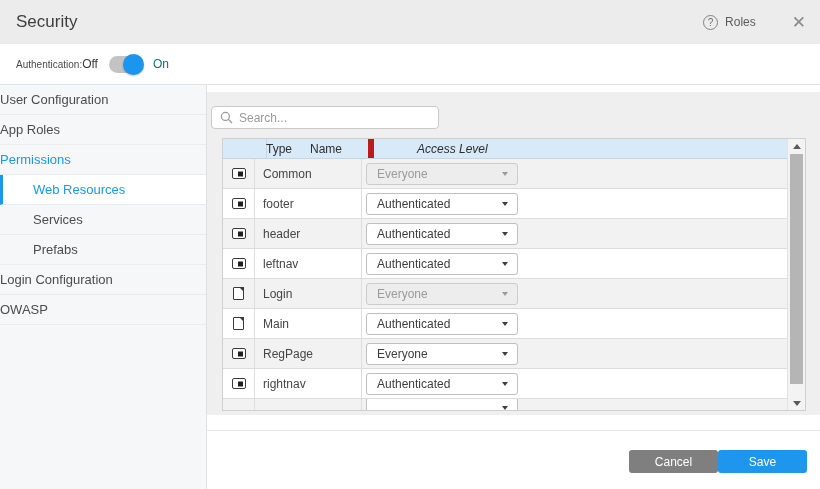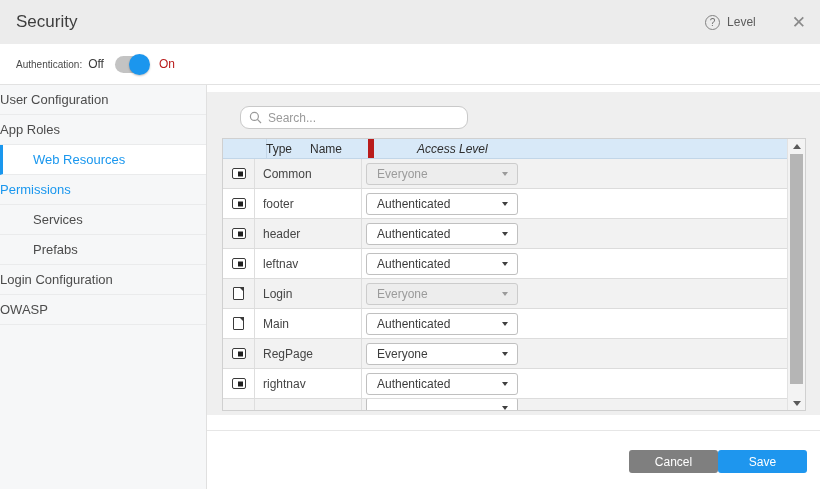--- a/index.html
+++ b/index.html
@@ -24,22 +24,22 @@
   }
   .help-label { font-size: 12px; color: #5c5c5c; }
   .close-x { margin-left: 36px; font-size: 17px; color: #8a8a8a; line-height: 1; cursor: pointer; font-weight: 300; }
 
   
   .authbar {
     height: 41px; background: #fff; border-bottom: 1px solid #e2e2e2;
     display: flex; align-items: center; padding-left: 16px; flex: 0 0 auto;
   }
   .auth-label { font-size: 10px; color: #4a4a4a; }
-  .auth-off { margin-left: 6px; font-size: 12px; color: #3a3a3a; }
-  .auth-on  { font-size: 12px; color: #b91c1c; }
+  .auth-off { margin-left: 0; font-size: 12px; color: #3a3a3a; }
+  .auth-on  { font-size: 12px; color: #0f766e; }
   .toggle {
     margin: 0 11px; width: 33px; height: 17px; border-radius: 9px;
     background: #c3c3c3; position: relative; cursor: pointer;
   }
   .toggle .knob {
     position: absolute; right: -2px; top: -2px; width: 21px; height: 21px;
     border-radius: 50%; background: #1b96ee; box-shadow: 0 1px 2px rgba(0,0,0,.25);
   }
 
   
@@ -56,22 +56,22 @@
   .side-item.sub { padding-left: 33px; }
   .side-item.active { color: #1a97ee; }
   .side-item.selected { background: #ffffff; border-left: 3px solid #1a97ee; padding-left: 30px; }
 
   
   .main { flex: 1; background: #fff; position: relative; min-width: 0; }
   .panel { margin-top: 7px; height: 323px; background: #efefef; position: relative; }
 
   
   .searchbox {
-    position: absolute; left: 33px; top: 14px; width: 228px; height: 23px;
-    background: #fff; border: 1px solid #c9c9c9; border-radius: 9px;
+    position: absolute; left: 4px; top: 14px; width: 228px; height: 23px;
+    background: #fff; border: 1px solid #c9c9c9; border-radius: 4px;
     display: flex; align-items: center; padding-left: 8px; gap: 6px;
   }
   .searchbox input {
     border: none; outline: none; background: transparent; flex: 1;
     font-size: 12px; color: #333; font-family: inherit; min-width: 0;
   }
   .searchbox input::placeholder { color: #9a9a9a; }
 
   
   .grid {
@@ -156,21 +156,21 @@
 </head>
 <body>
 
 <div class="app">
 
   <div class="titlebar">
     <span class="title">Security</span>
     <span class="right">
       <span class="help-btn">
         <span class="qmark">?</span>
-        <span class="help-label">Level</span>
+        <span class="help-label">Roles</span>
       </span>
       <span class="close-x">✕</span>
     </span>
   </div>
 
   <div class="authbar">
     <span class="auth-label">Authentication:</span>
     <span class="auth-off">Off</span>
     <span class="toggle">
       <span class="knob"></span>
@@ -180,25 +180,25 @@
 
   <div class="bodywrap">
 
     <div class="sidebar" id="sidebar-host">
         <div class="side-item">
     <span class="side-label">User Configuration</span>
   </div>
         <div class="side-item">
     <span class="side-label">App Roles</span>
   </div>
+        <div class="side-item active">
+    <span class="side-label">Permissions</span>
+  </div>
         <div class="side-item sub active selected">
     <span class="side-label">Web Resources</span>
-  </div>
-        <div class="side-item active">
-    <span class="side-label">Permissions</span>
   </div>
         <div class="side-item sub">
     <span class="side-label">Services</span>
   </div>
         <div class="side-item sub">
     <span class="side-label">Prefabs</span>
   </div>
         <div class="side-item">
     <span class="side-label">Login Configuration</span>
   </div>

